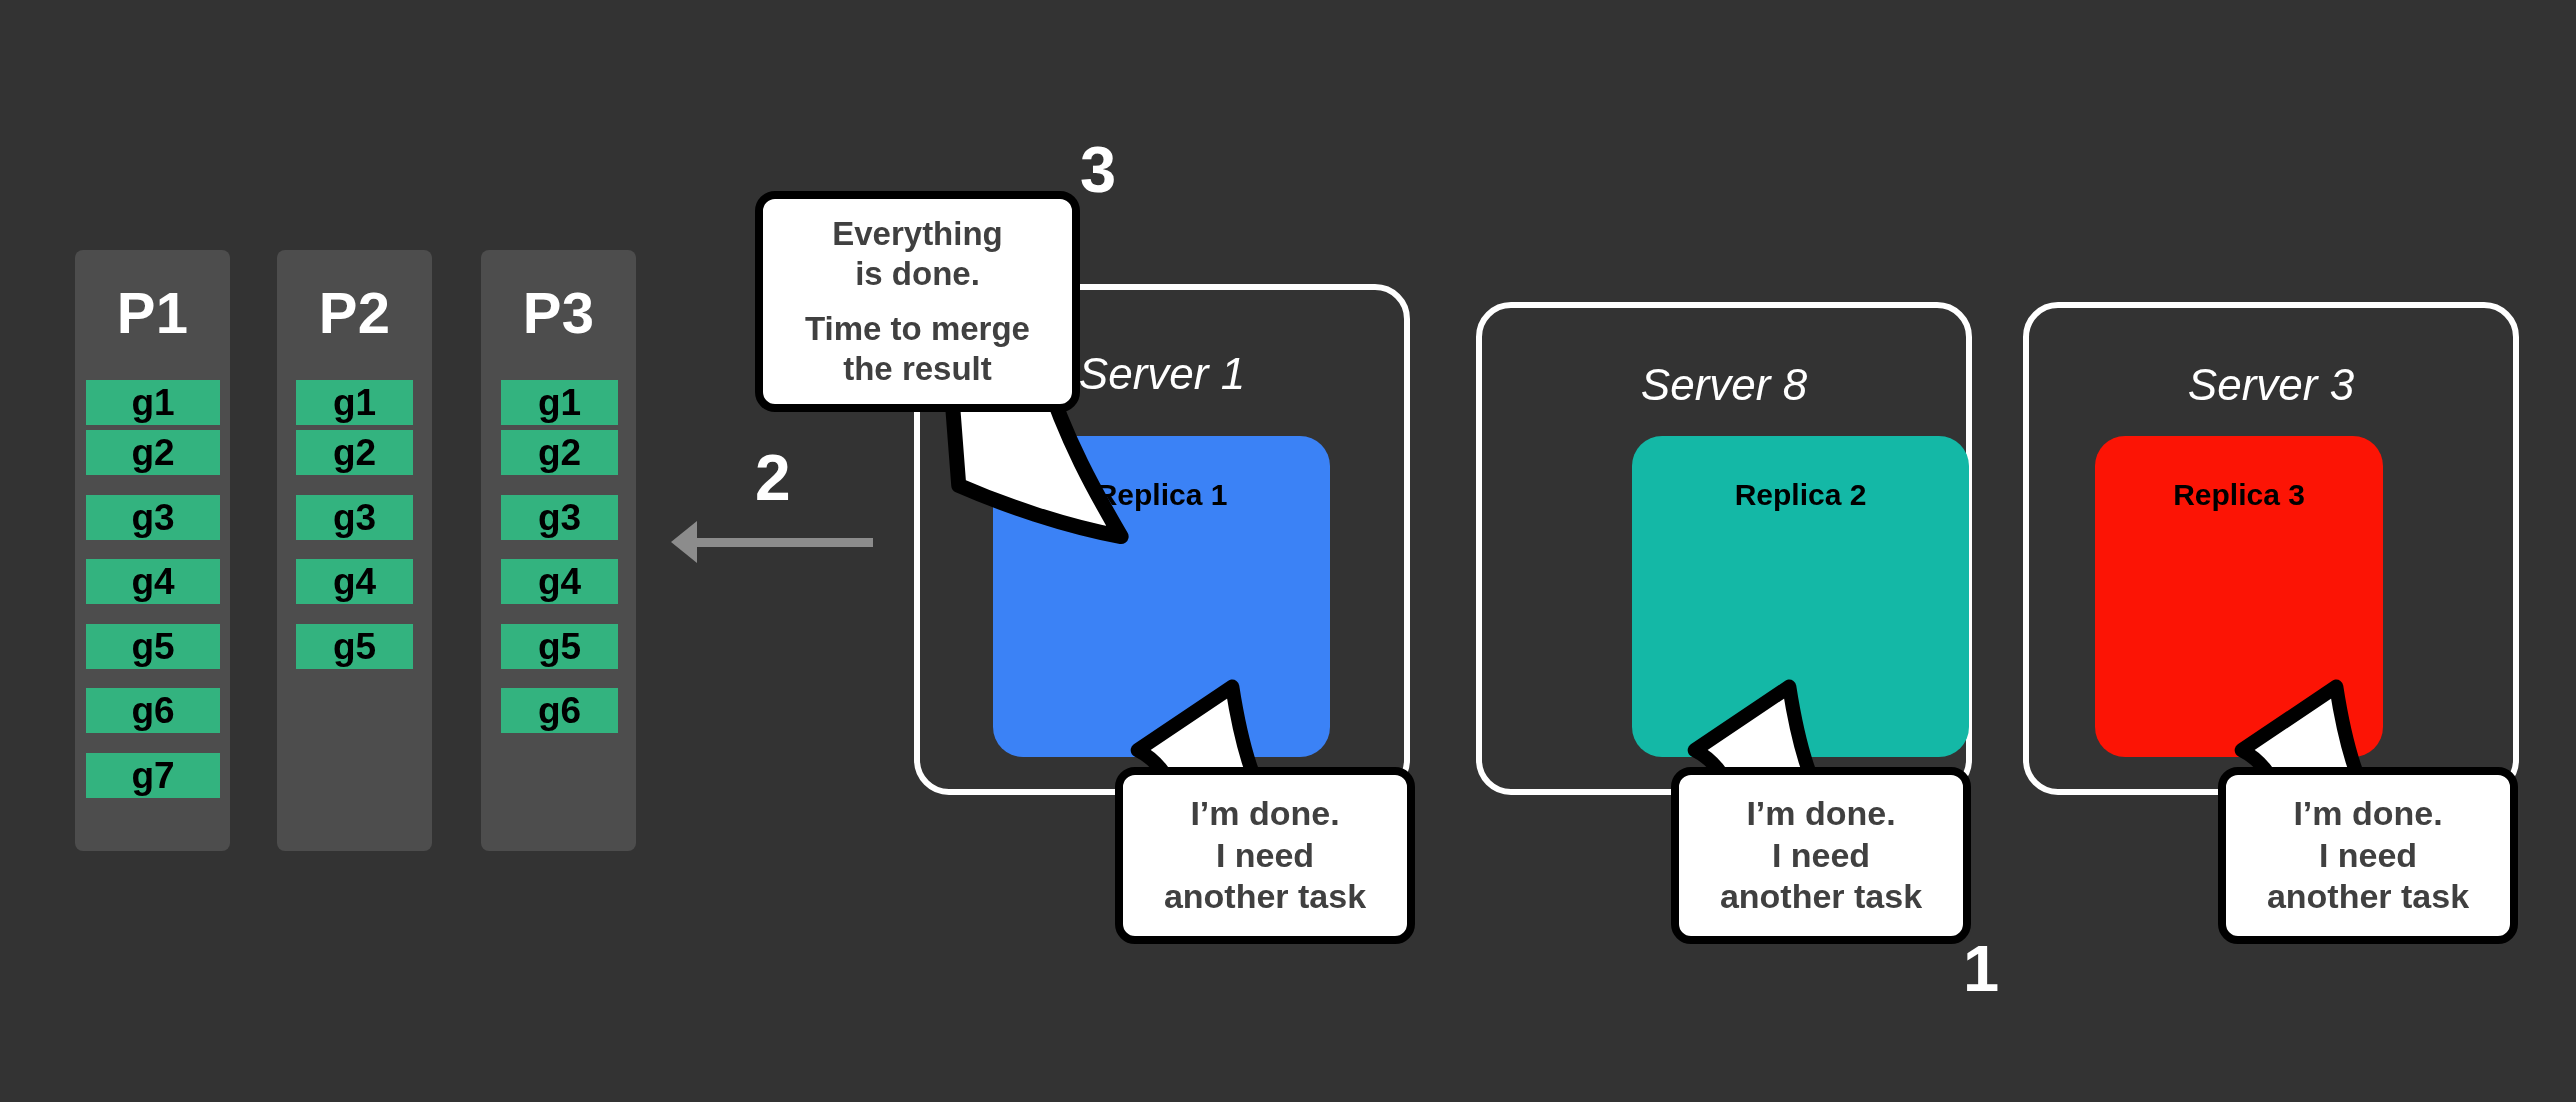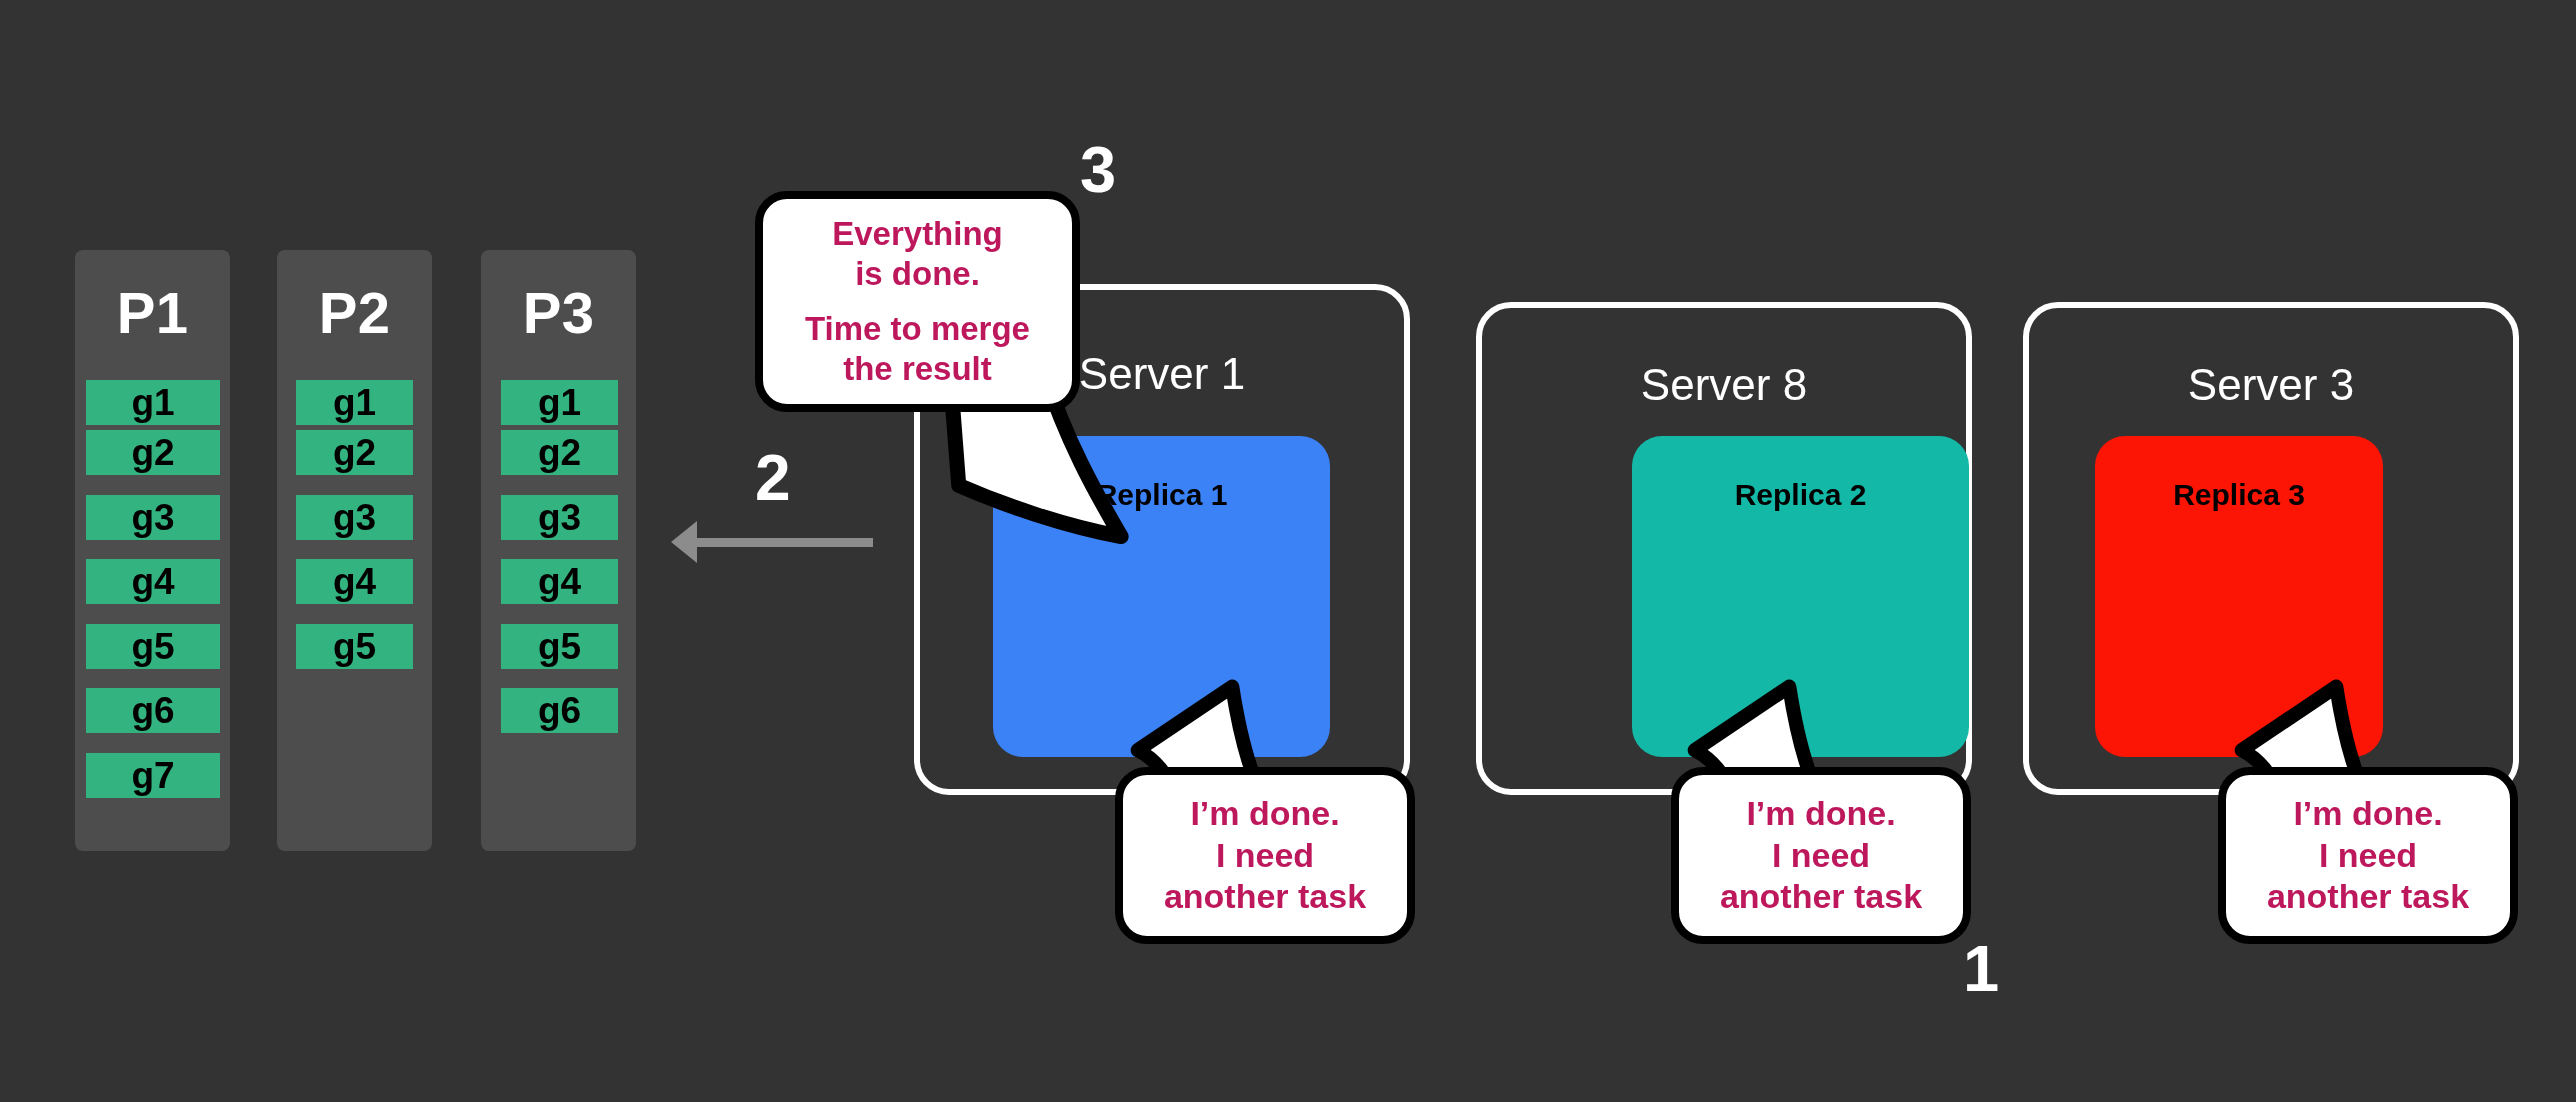--- a/index.html
+++ b/index.html
@@ -78,20 +78,21 @@
     background:transparent;
   }
   .server-title{
     position:absolute;
     left:0;right:0;
     text-align:center;
     color:#ffffff;
     font-size:44px;
     font-weight:400;
     line-height:1;
+    font-style:italic;
   }
 
   
   .replica{
     position:absolute;
     border-radius:30px;
     box-sizing:border-box;
   }
   .replica-label{
     position:absolute;
@@ -101,27 +102,27 @@
     font-size:30px;
     font-weight:700;
     line-height:1;
   }
 
   
   .bubble{
     position:absolute;
     background:#ffffff;
     border:8px solid #000000;
-    border-radius:32px;
+    border-radius:20px;
     box-sizing:border-box;
     display:flex;
     flex-direction:column;
     align-items:center;
     justify-content:center;
-    color:#be185d;
+    color:#404040;
     font-weight:700;
     z-index:6;
   }
   .bubble .line{ display:block; text-align:center; line-height:1.22; white-space:nowrap;}
   .bubble.small{ font-size:34px; }
   .bubble.big{ font-size:33px; }
   .bubble .gap{ height:14px; }
 
   .tail{
     position:absolute;

